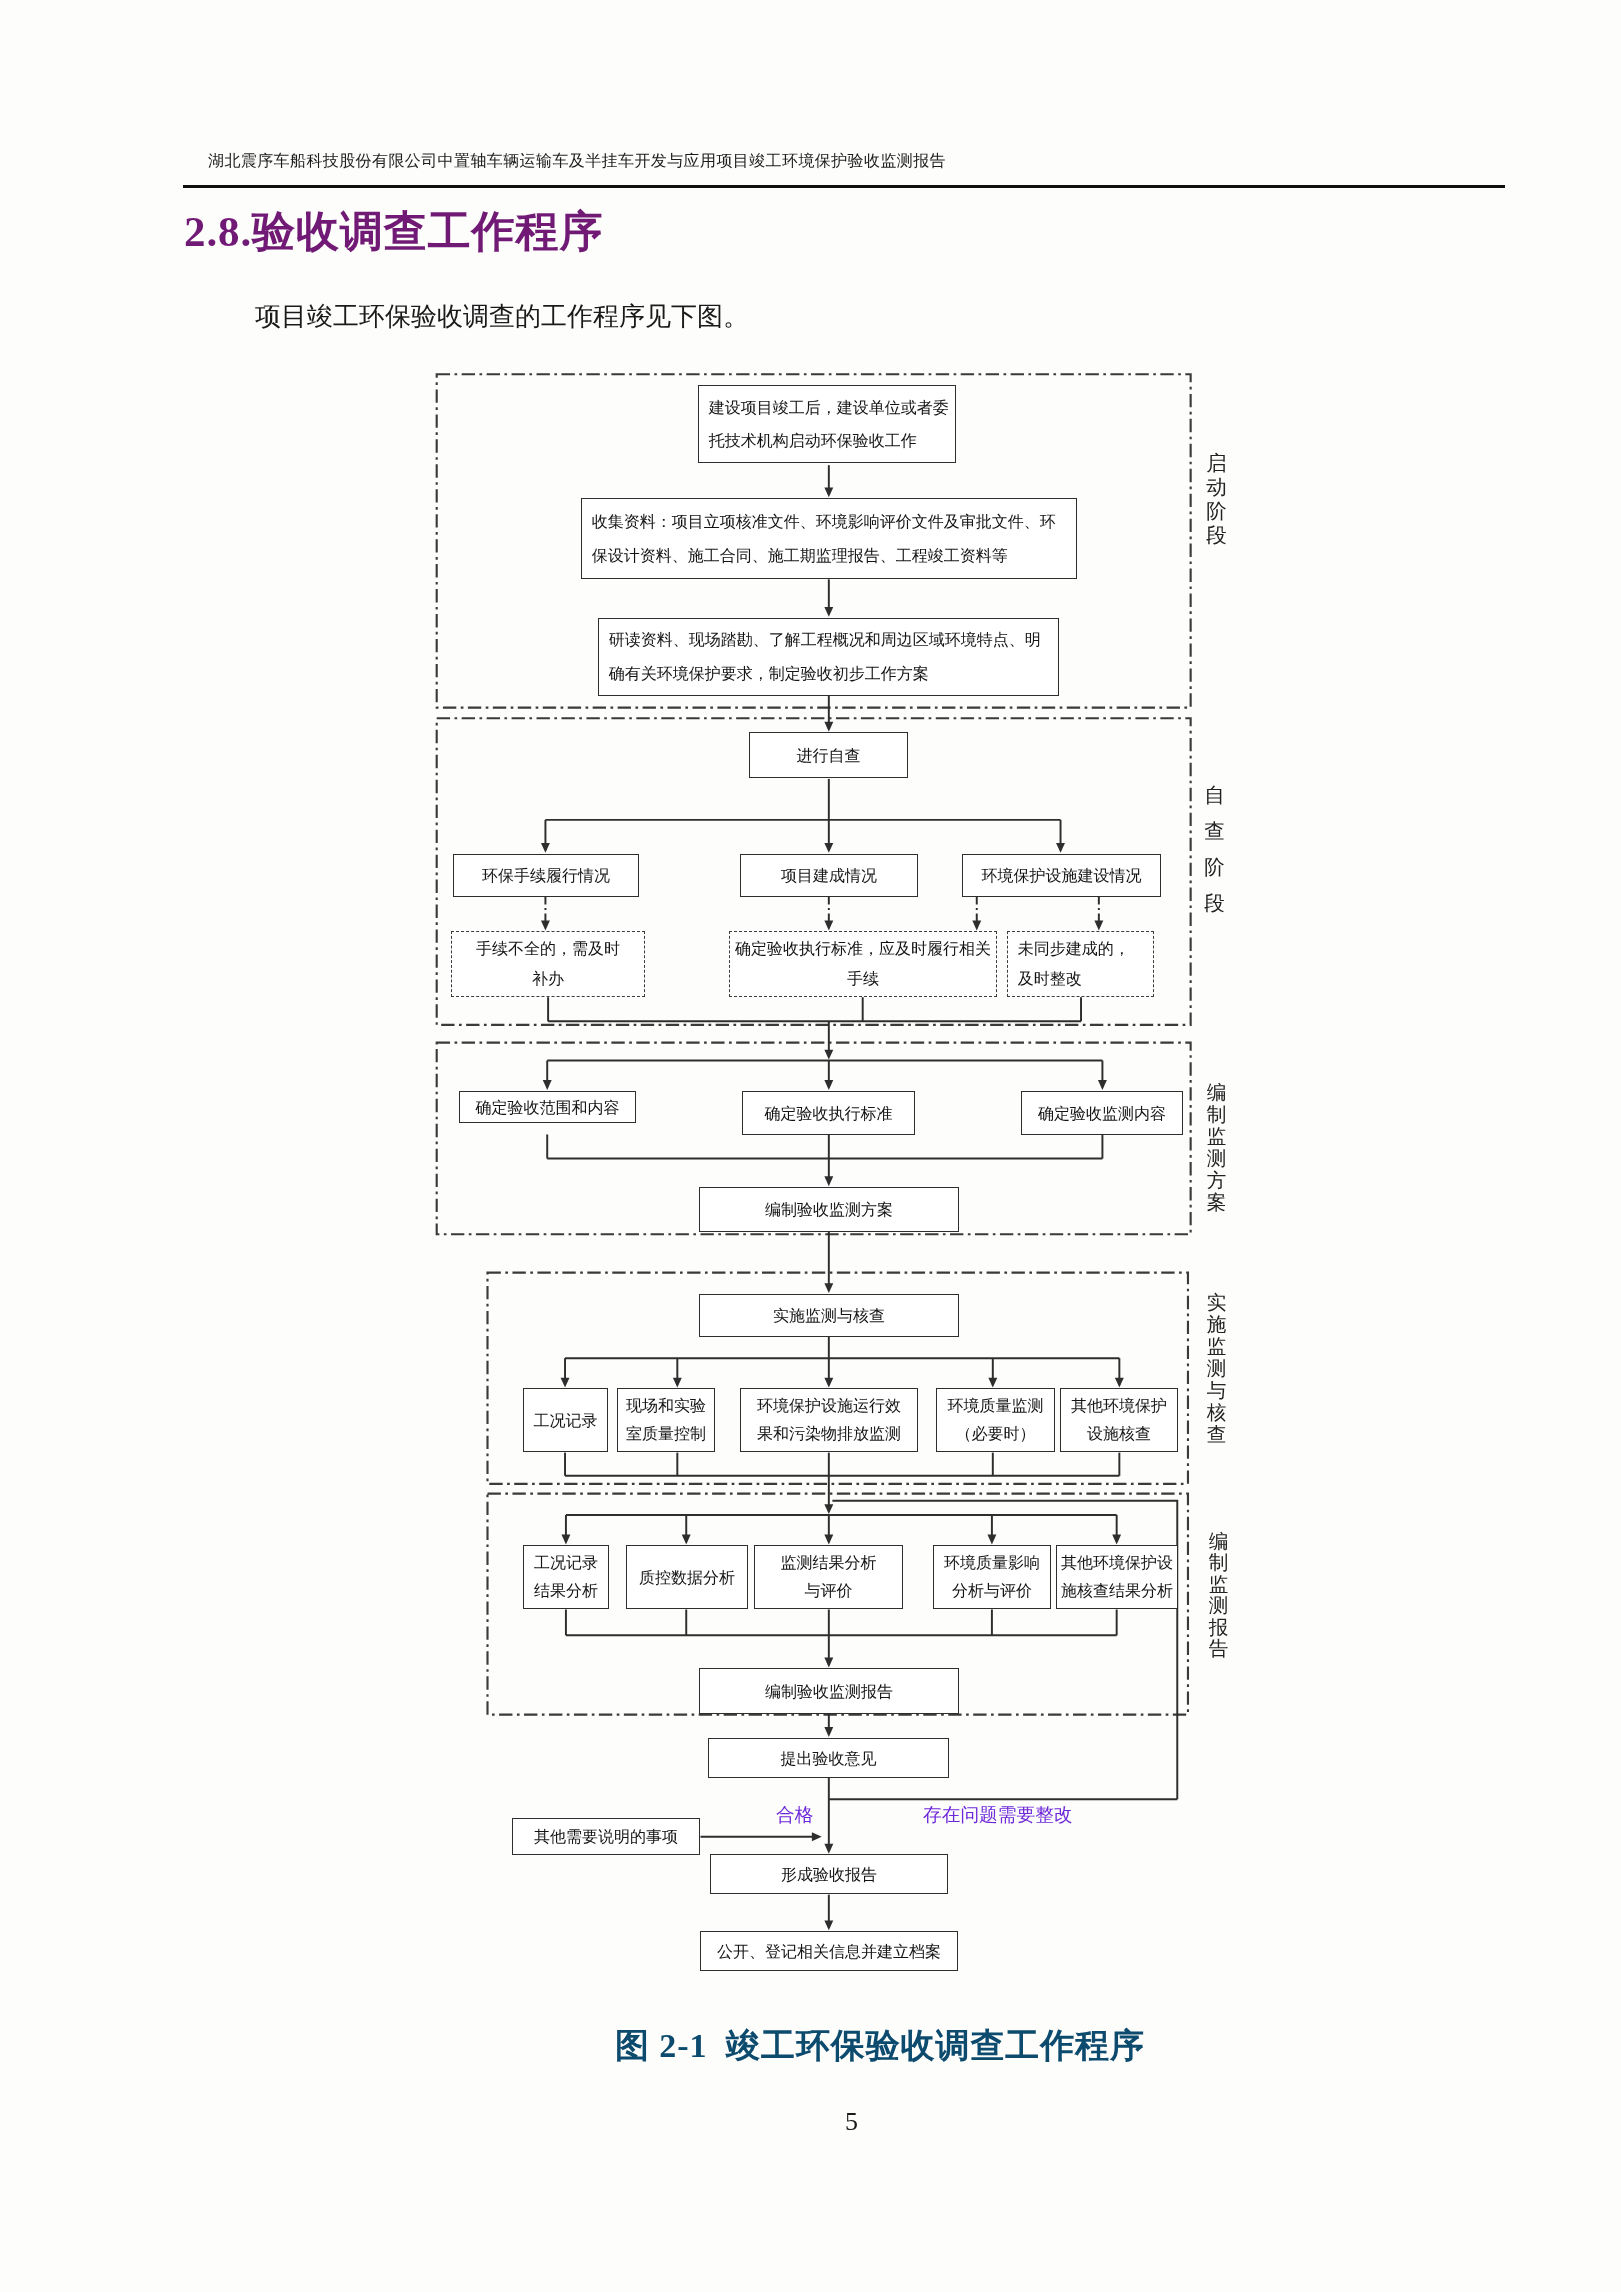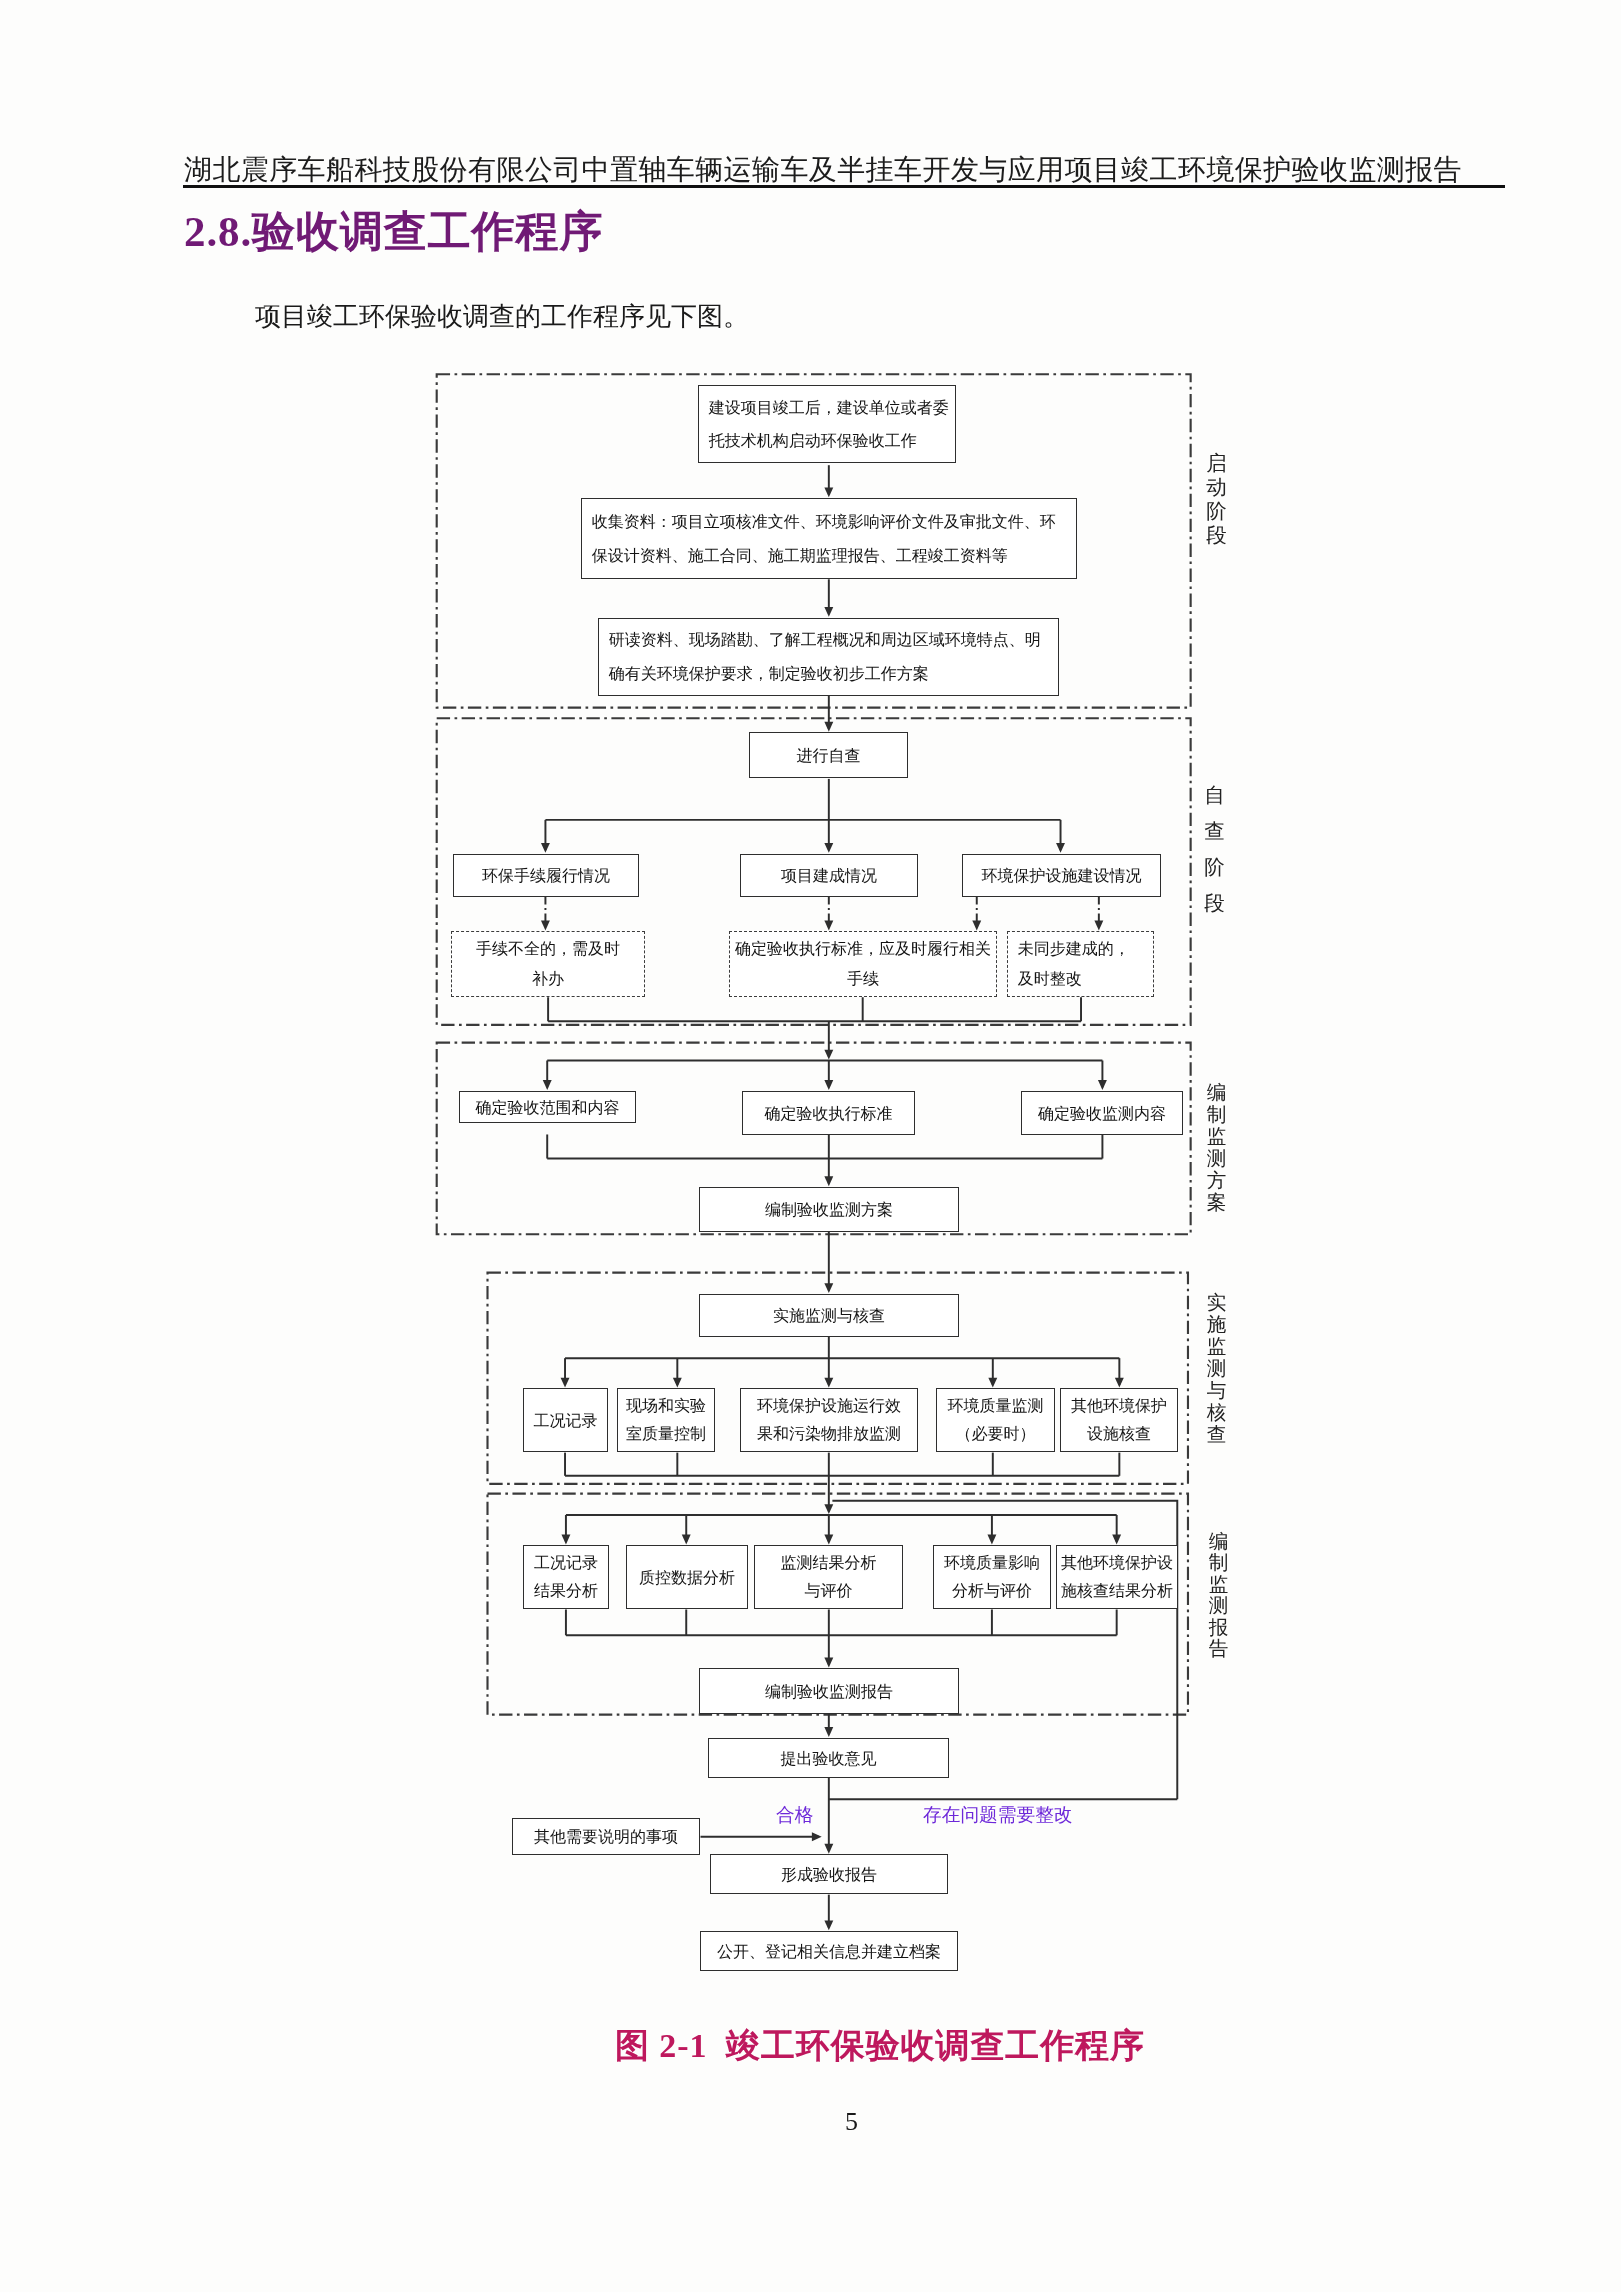--- a/index.html
+++ b/index.html
@@ -5,22 +5,22 @@
   html,body{margin:0;padding:0;background:#e8e8e8;}
   .page{
     position:relative;
     width:1622px;height:2293px;
     background:#fdfdfc;
     overflow:hidden;
     font-family:"Liberation Serif",serif;
     color:#161616;
   }
   .hdr{
-    position:absolute;left:184px;top:151px;
-    font-size:28px;letter-spacing:0.4px;color:#1c1c1c;
+    position:absolute;left:208px;top:151px;
+    font-size:16px;letter-spacing:0.4px;color:#1c1c1c;
     font-family:"Liberation Serif",serif;white-space:pre;
   }
   .hdr-rule{position:absolute;left:183px;top:185px;width:1322px;height:2.7px;background:#101010;}
   .sec-title{
     position:absolute;left:184px;top:203px;
     font-size:43px;font-weight:bold;letter-spacing:0.9px;
     font-family:"Liberation Serif",serif;color:#701a75;white-space:pre;
   }
   .intro{
     position:absolute;left:255px;top:299px;
@@ -41,21 +41,21 @@
     word-break:break-all;text-align:center;
     font:19.6px/22px "Liberation Sans",sans-serif;color:#222;white-space:normal;
   }
   .edge-label{
     position:absolute;z-index:3;
     font:18.7px/21.4px "Liberation Sans",sans-serif;color:#6d28d9;white-space:pre;margin-left:8px;
   }
   .fig-caption{
     position:absolute;left:615px;top:2023px;
     font-size:34px;font-weight:bold;letter-spacing:0.9px;
-    font-family:"Liberation Serif",serif;color:#be185d;white-space:pre;
+    font-family:"Liberation Serif",serif;color:#0c4a6e;white-space:pre;
   }
   .page-num{
     position:absolute;left:845px;top:2107px;
     font-size:26px;color:#1a1a1a;
   }
 </style>
 </head>
 <body>
 
 <div class="page">

